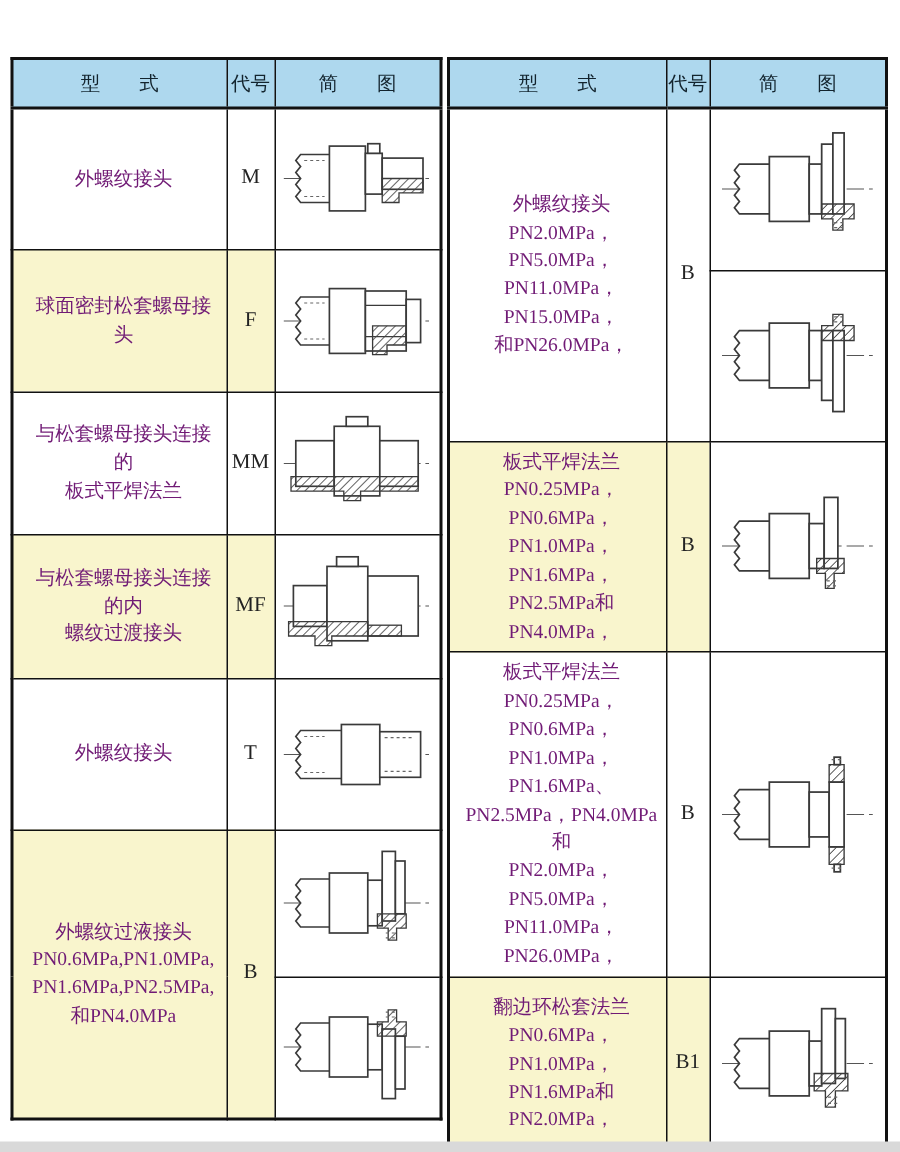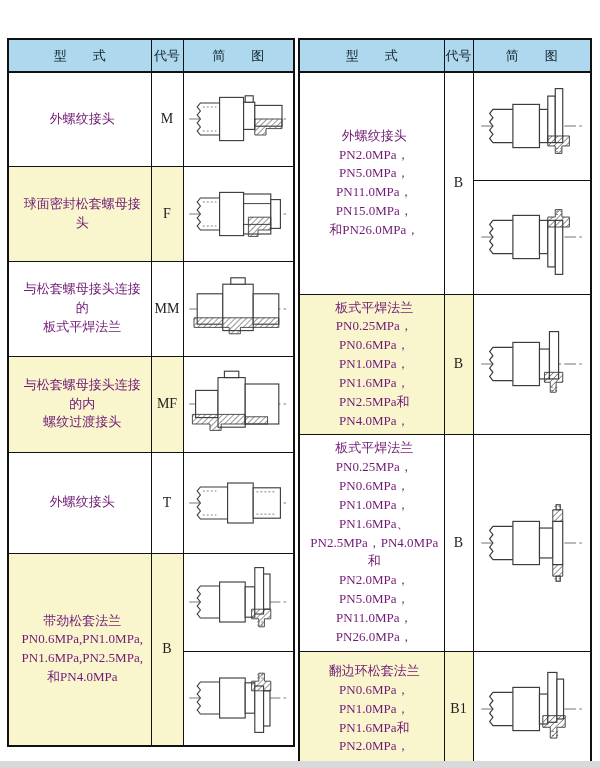--- a/index.html
+++ b/index.html
@@ -152,21 +152,21 @@
             <path class="cl" d="M4,48 H126"></path>
             <path class="ln" d="M52,28 H18 l-4,5 4,5 -4,5 4,5 -4,5 4,5 -4,5 4,5 H52"></path>
             <path class="dt" d="M21,33 h17 M21,63 h17"></path>
             <rect class="ln" x="52" y="23" width="32" height="50"></rect>
             <rect class="ln" x="84" y="29" width="34" height="38"></rect>
             <path class="dt" d="M88,34 h24 M88,62 h24"></path>
           </svg>
         </td>
       </tr>
       <tr style="height:98px">
-        <td class="type hl" rowspan="2">带劲松套法兰
+        <td class="type hl" rowspan="2">外螺纹过液接头
 PN0.6MPa,PN1.0MPa,
 PN1.6MPa,PN2.5MPa,
 和PN4.0MPa</td>
         <td class="code hl" rowspan="2">B</td>
         <td class="diag">
           <svg viewBox="0 0 130 96" width="104" height="84">
             <path class="cl" d="M4,48 H126"></path>
             <path class="ln" d="M42,28 H18 l-4,5 4,5 -4,5 4,5 -4,5 4,5 -4,5 4,5 H42"></path>
             <rect class="ln" x="42" y="23" width="32" height="50"></rect>
             <rect class="ln" x="74" y="29" width="12" height="38"></rect>

